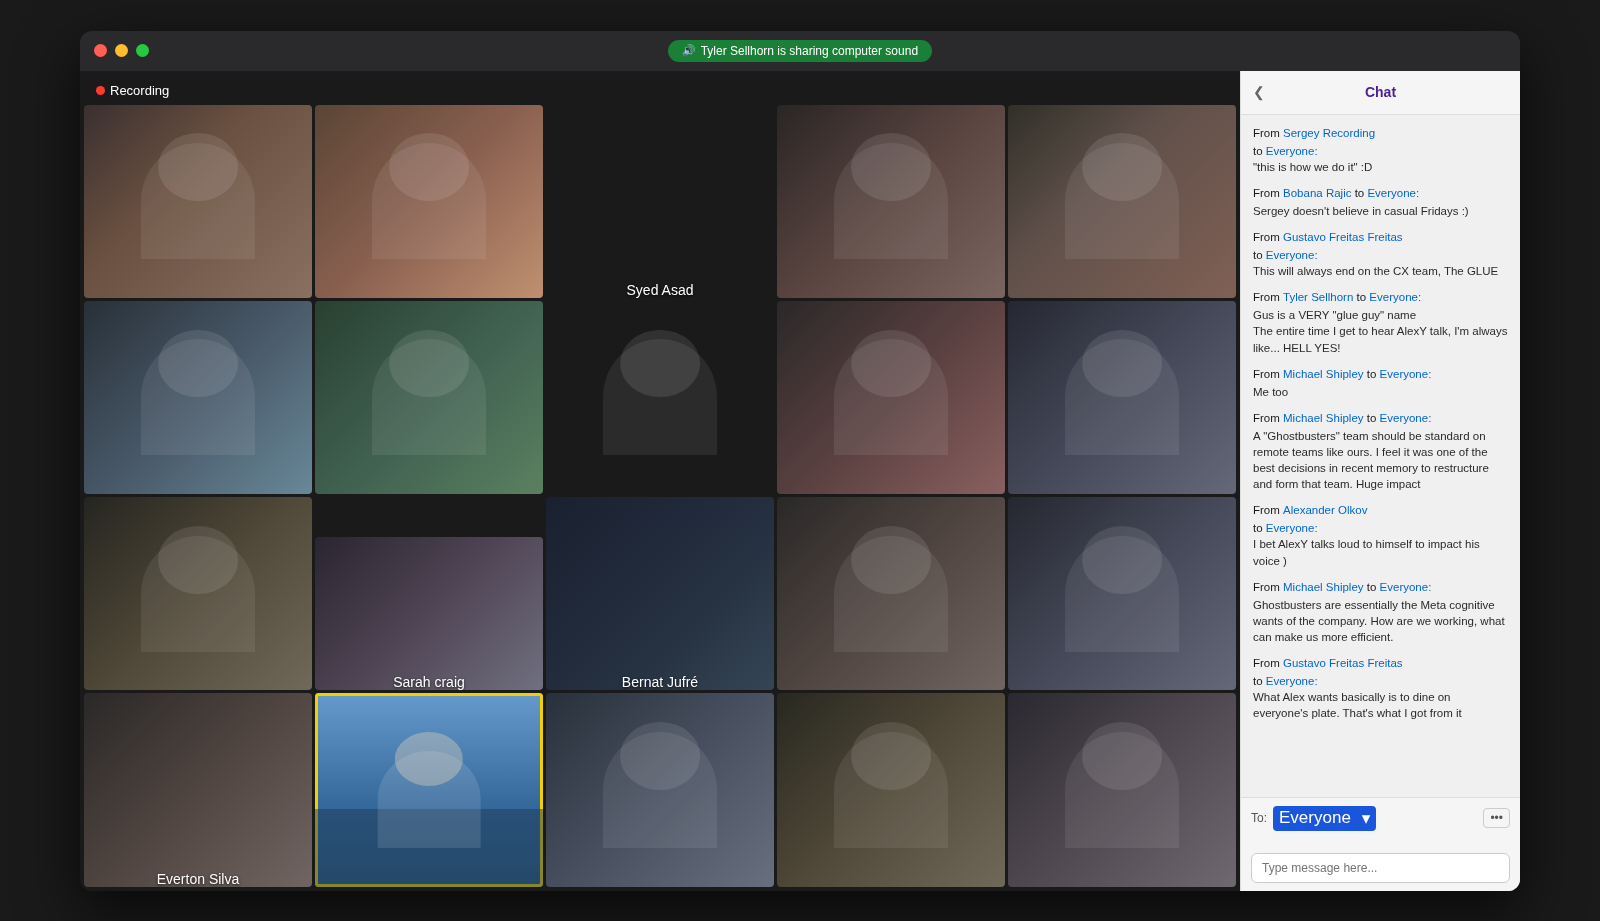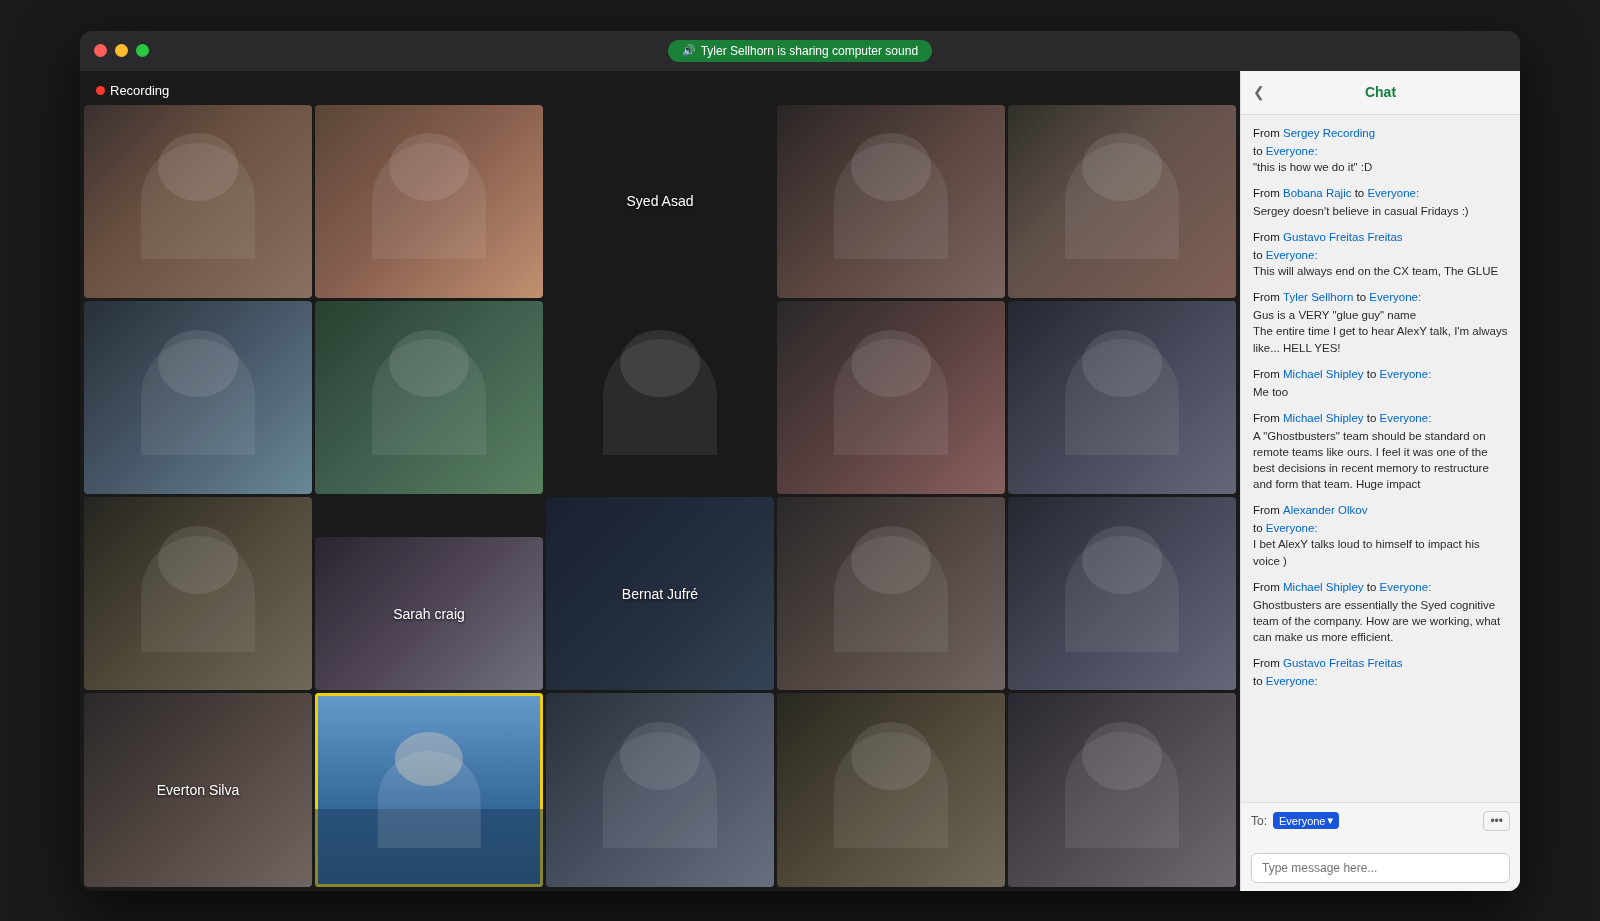--- a/index.html
+++ b/index.html
@@ -92,21 +92,21 @@
       gap: 3px;
       height: 100%;
       padding-top: 30px;
     }
     .video-cell {
       background: #2a2a2c;
       border-radius: 4px;
       overflow: hidden;
       position: relative;
       display: flex;
-      align-items: center;
+      align-items: flex-end;
       justify-content: center;
     }
     .video-cell.active-speaker {
       outline: 3px solid #f0d000;
       outline-offset: -3px;
     }
     .video-cell-name-center {
       color: white;
       font-size: 14px;
       font-weight: 500;
@@ -177,21 +177,21 @@
       border-bottom: 1px solid #ddd;
       display: flex;
       align-items: center;
       justify-content: center;
       position: relative;
       flex-shrink: 0;
     }
     .chat-header-title {
       font-size: 14px;
       font-weight: 600;
-      color: #15803d;
+      color: #4c1d95;
     }
     .chat-collapse-btn {
       position: absolute;
       left: 12px;
       background: none;
       border: none;
       cursor: pointer;
       color: #666;
       font-size: 14px;
     }
@@ -238,25 +238,25 @@
       font-size: 12px;
       color: #555;
     }
     .chat-to-label { font-size: 12px; color: #555; }
     .chat-to-dropdown {
       background: #1a56db;
       color: white;
       border: none;
       border-radius: 4px;
       padding: 2px 6px;
-      font-size: 11px;
+      font-size: 17px;
       cursor: pointer;
       display: flex;
       align-items: center;
-      gap: 2px;
+      gap: 11px;
     }
     .chat-more-btn {
       margin-left: auto;
       background: none;
       border: 1px solid #ccc;
       border-radius: 4px;
       padding: 2px 6px;
       cursor: pointer;
       font-size: 12px;
       color: #555;
@@ -464,32 +464,33 @@
           <div class="msg-text">I bet AlexY talks loud to himself to impact his voice )</div>
         </div>
 
         <div class="chat-message">
           <div class="from-line">
             <span>From </span>
             <span class="sender">Michael Shipley</span>
             <span> to </span>
             <span class="to-everyone">Everyone:</span>
           </div>
-          <div class="msg-text">Ghostbusters are essentially the Syed cognitive team of the company. How are we working, what can make us more efficient.</div>
+          <div class="msg-text">Ghostbusters are essentially the Meta cognitive wants of the company. How are we working, what can make us more efficient.</div>
         </div>
 
         <div class="chat-message">
           <div class="from-line">
             <span>From </span>
             <span class="sender">Gustavo Freitas Freitas</span>
           </div>
           <div>
             <span>to </span>
             <span class="to-everyone">Everyone:</span>
           </div>
+          <div class="msg-text">What Alex wants basically is to dine on everyone's plate. That's what I got from it</div>
         </div>
 
       </div>
 
       <div class="chat-footer">
         <div class="chat-to-line">
           <span class="chat-to-label">To:</span>
           <button class="chat-to-dropdown">
             <span>Everyone</span>
             <span>▾</span>

